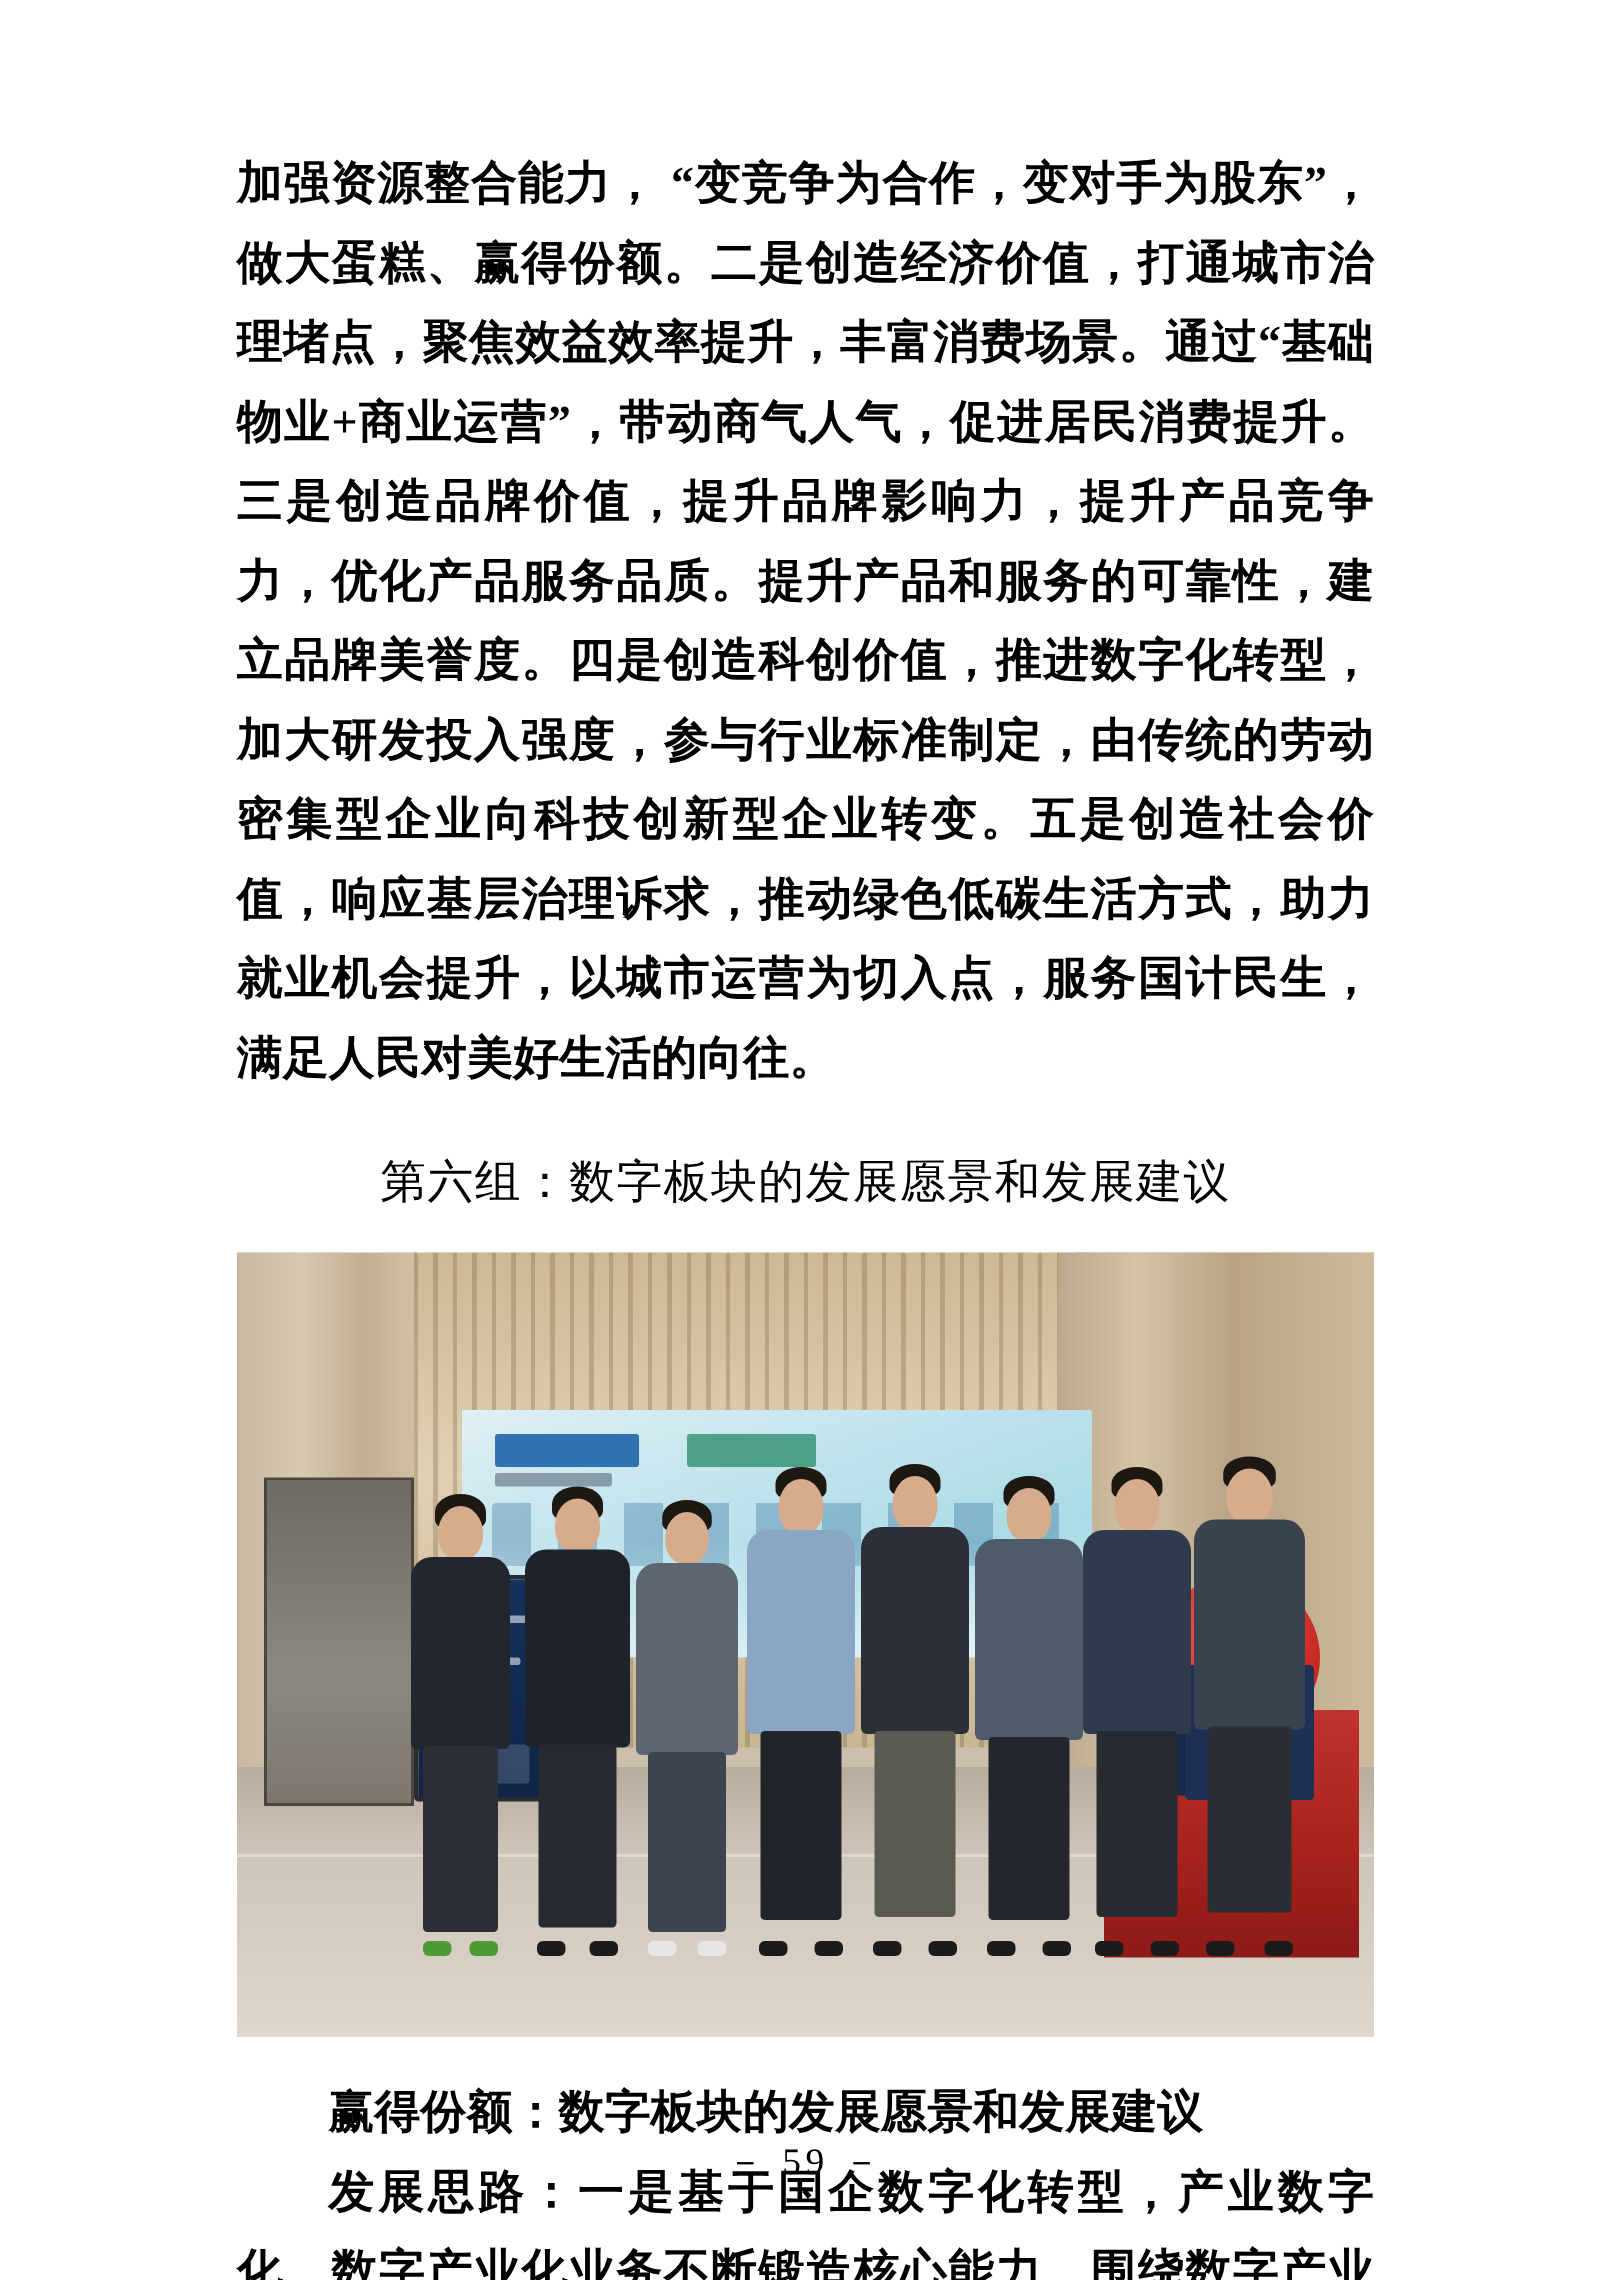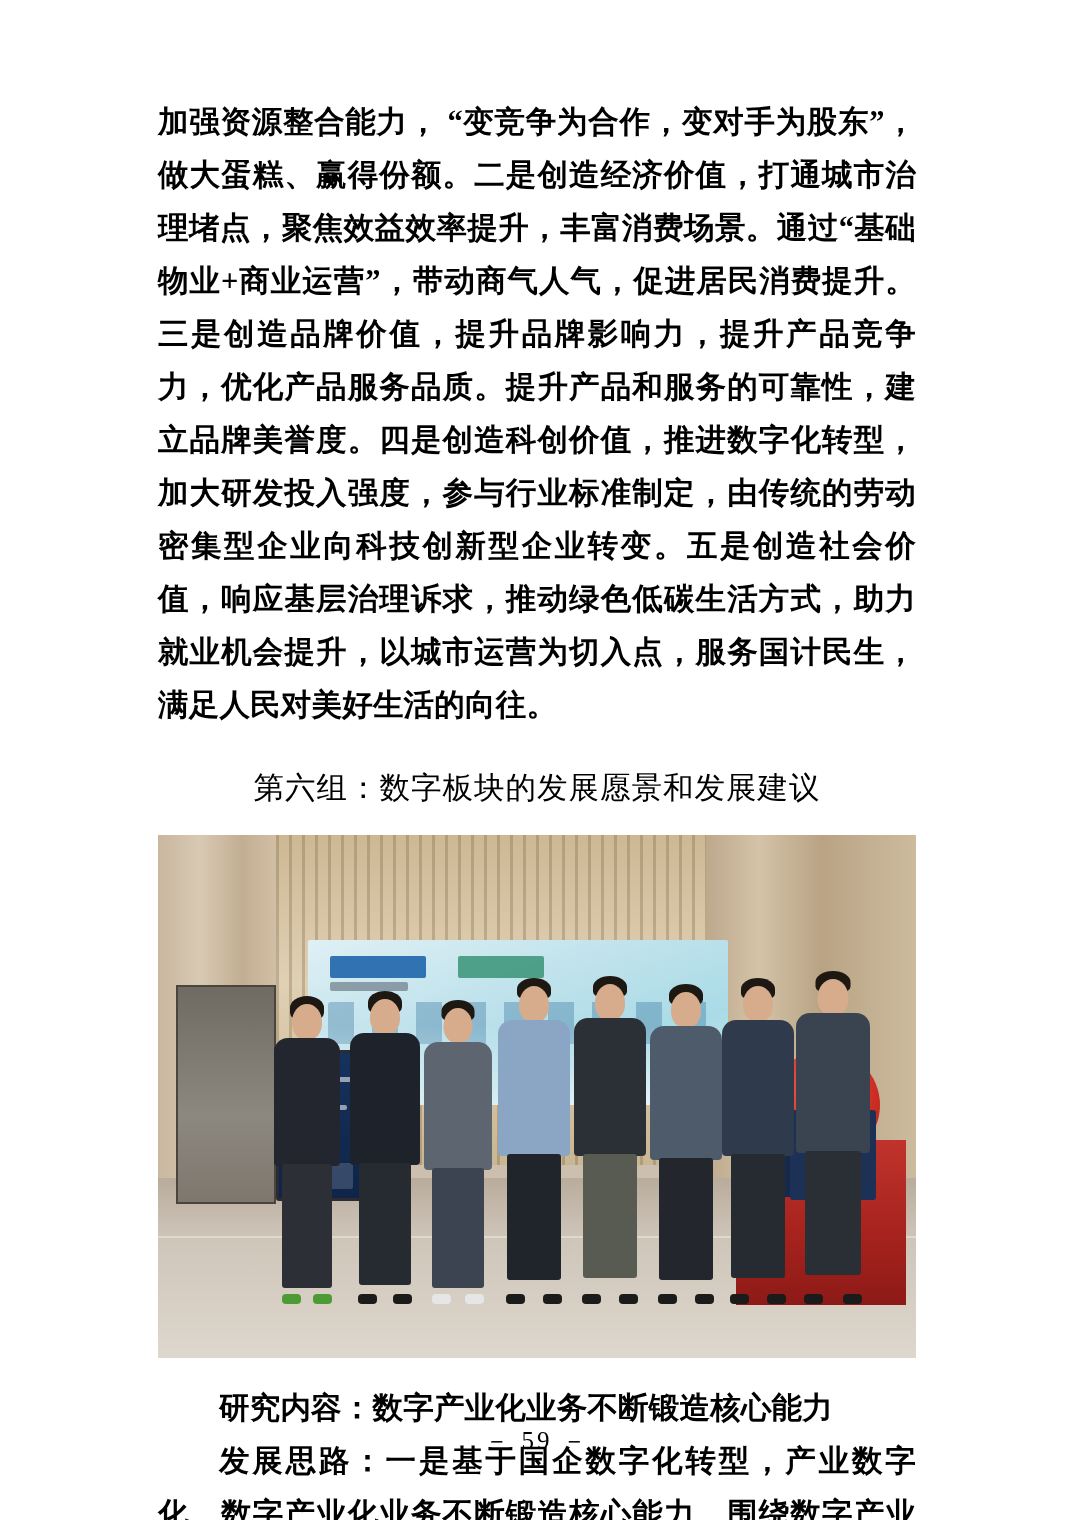--- a/index.html
+++ b/index.html
@@ -307,20 +307,20 @@
           <div class="p-head" style="top:8px;width:31px;height:37px;"></div>
           <div class="p-body" style="top:42px;width:74px;height:140px;background:#3a4350;"></div>
           <div class="p-legs" style="top:180px;width:56px;height:124px;background:#2a2e35;"></div>
           <div class="p-shoeL" style="left:12px;"></div>
           <div class="p-shoeR" style="right:12px;"></div>
         </div>
 
       </div>
     </div>
 
-    <p class="para para-indent" style="padding-top:24px;">研究内容：数字产业化业务不断锻造核心能力</p>
+    <p class="para para-indent" style="padding-top:24px;">赢得份额：数字板块的发展愿景和发展建议</p>
     <p class="para para-indent">发展思路：一是基于国企数字化转型，产业数字化、数字产业化业务不断锻造核心能力，围绕数字产业引领、赛道卡位，在</p>
 
   </div>
 
   <div class="footer">－ 59 －</div>
 
 </div>
 
 </body></html>

